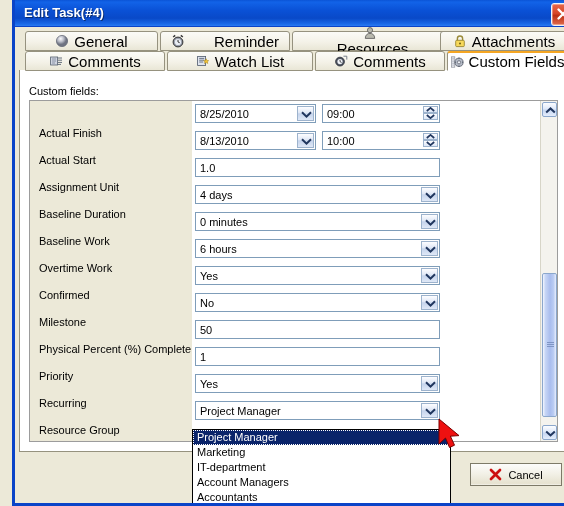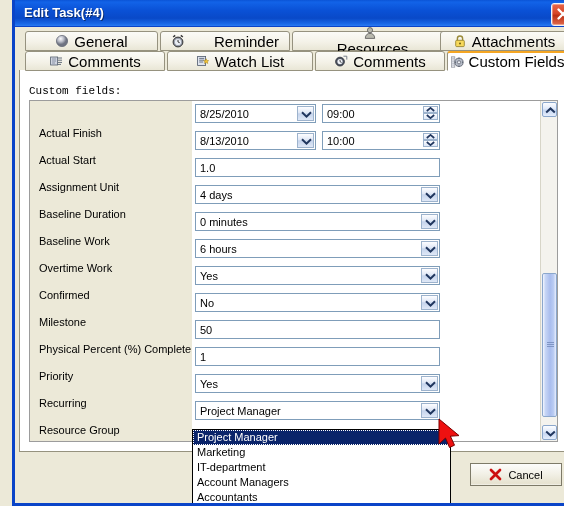--- a/index.html
+++ b/index.html
@@ -67,21 +67,21 @@
 
   
   #page{
     position:absolute;left:4px;top:70px;width:548px;height:382px;
     background:#ffffff;
     border:1px solid #96927f;
     border-top:none;
     box-sizing:border-box;
   }
   #custom-fields-caption{
-    position:absolute;left:14px;top:85px;font-size:11px;color:#000;font-family:Liberation Mono, monospace;
+    position:absolute;left:14px;top:85px;font-size:11px;color:#000;
   }
 
   
   #scrollarea{
     position:absolute;left:14px;top:100px;width:529px;height:342px;
     box-sizing:border-box;
     border:1px solid #9c9c9c;
     background:#ffffff;
     overflow:hidden;
   }

